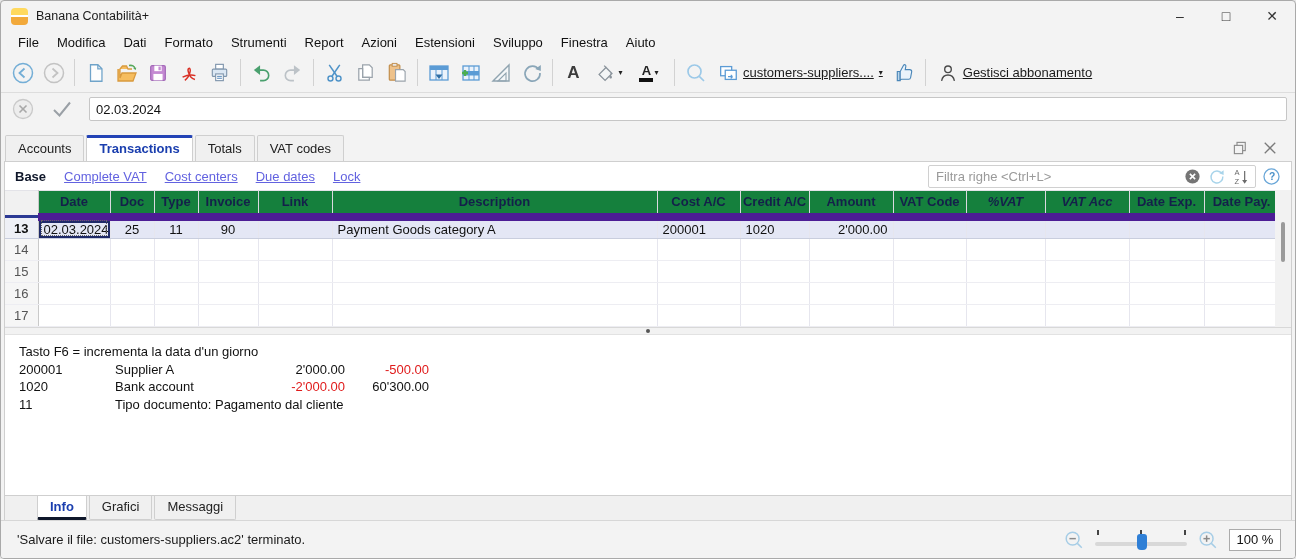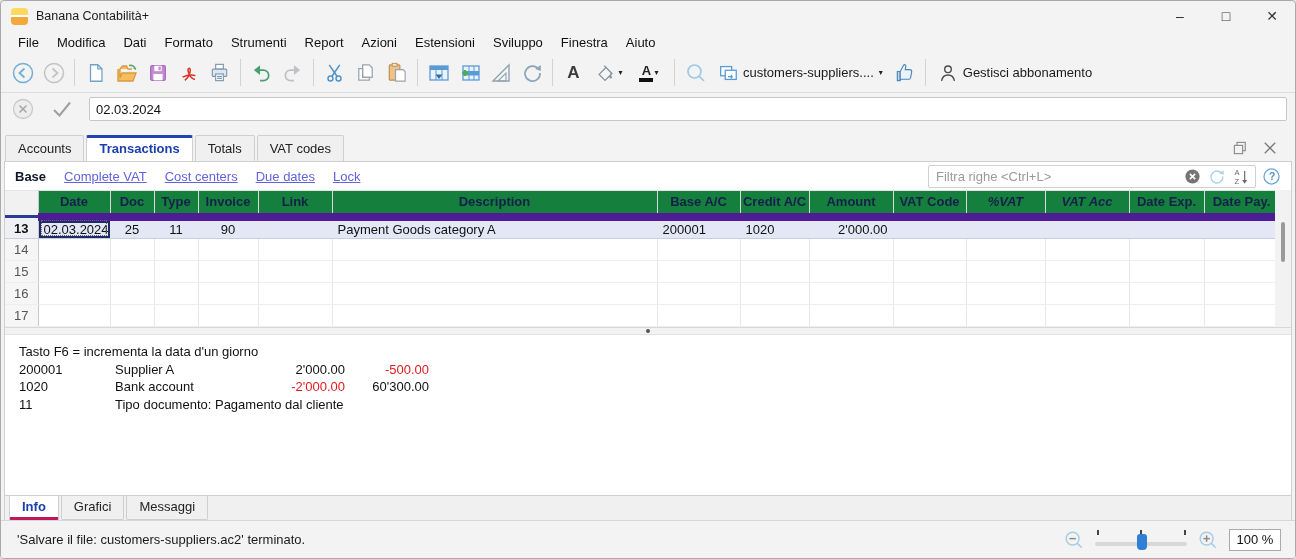--- a/index.html
+++ b/index.html
@@ -23,21 +23,21 @@
 
   
   .menubar { height:22px; display:flex; align-items:center; padding-left:8px; flex:none; font-size:13px; color:#111; }
   .menu-item { padding:2px 9px; border-radius:3px; }
 
   
   .toolbar { height:40px; display:flex; align-items:center; padding:0 6px; flex:none;
              border-bottom:1px solid #dddddd; }
   .tbtn { width:31px; height:31px; display:flex; align-items:center; justify-content:center; border-radius:4px; flex:none; }
   .tsep { width:1px; height:27px; background:#d2d2d2; margin:0 5px; flex:none; }
-  .tbtn-wide { display:flex; align-items:center; gap:4px; height:31px; padding:0 6px; border-radius:4px; font-size:13px; color:#1a1a1a; }
+  .tbtn-wide { display:flex; align-items:center; gap:4px; height:31px; padding:0 6px; border-radius:4px; font-size:13px; color:#1a1a1a;text-decoration:underline; }
   .caret { font-size:8px; color:#222; margin-left:1px; }
   .glyphA { font-size:17px; font-weight:bold; color:#3c3c3c; line-height:1; }
   .fontcolor-stack { display:flex; flex-direction:column; align-items:center; line-height:1; }
   .fontcolor-stack .a { font-size:13px; font-weight:bold; color:#222; }
   .fontcolor-stack .bar { width:14px; height:4px; background:#111; margin-top:1px; }
 
   
   .editrow { height:32px; display:flex; align-items:center; padding:0 8px 0 10px; gap:14px; flex:none; }
   .edit-input { flex:1; height:24px; border:1px solid #c6c6c6; border-radius:2px; background:#fff;
                 font-size:13px; font-family:inherit; padding:0 6px; color:#111; }
@@ -90,21 +90,21 @@
   .info-acct { width:96px; flex:none; }
   .info-name { width:160px; flex:none; }
   .info-amt1 { width:70px; flex:none; text-align:right; }
   .info-amt2 { width:84px; flex:none; text-align:right; }
   .neg { color:#e01b1b; }
 
   
   .bottombar { height:25px; background:#f0f0f0; border-top:1px solid #cfcfcf; display:flex; align-items:stretch; padding-left:4px; flex:none; }
   .btab { padding:3px 12px 0; font-size:13px; color:#222; background:#f0f0f0;
           border:1px solid #cfcfcf; border-top:none; margin-right:2px; border-radius:0 0 2px 2px; }
-  .btab.active { background:#fff; color:#1a3eae; font-weight:bold; border-bottom:3px solid #be185d; }
+  .btab.active { background:#fff; color:#1a3eae; font-weight:bold; border-bottom:3px solid #0f172a;margin-left:28px; }
 
   
   .statusbar { height:38px; background:#f3f3f3; border-top:1px solid #d7d7d7; display:flex; align-items:center;
                padding:0 14px 0 16px; font-size:13px; color:#1a1a1a; flex:none; }
   .status-right { margin-left:auto; display:flex; align-items:center; gap:10px; }
   .slider { position:relative; width:92px; height:20px; }
   .slider .track { position:absolute; left:0; right:0; top:12px; height:4px; background:#d8d8d8; border-radius:2px; }
   .slider .tick { position:absolute; top:0; width:1.5px; height:5px; background:#444; }
   .slider .handle { position:absolute; top:4px; left:42px; width:10px; height:16px; background:#2f7fd6; border-radius:3px 3px 4px 4px; }
   .zoomvalue { width:52px; height:22px; background:#fff; border:1px solid #ababab; display:flex; align-items:center; justify-content:center; font-size:13px; color:#111; }
@@ -392,21 +392,21 @@
         </colgroup>
         <tbody>
             <tr>
           <th class="rownum-h"></th>
           <th>Date</th>
           <th>Doc</th>
           <th>Type</th>
           <th>Invoice</th>
           <th>Link</th>
           <th>Description</th>
-          <th>Base A/C</th>
+          <th>Cost A/C</th>
           <th>Credit A/C</th>
           <th>Amount</th>
           <th>VAT Code</th>
           <th class="it">%VAT</th>
           <th class="it">VAT Acc</th>
           <th>Date Exp.</th>
           <th>Date Pay.</th>
         </tr>
         <tr class="sel">
           <td class="rownum">13</td>

